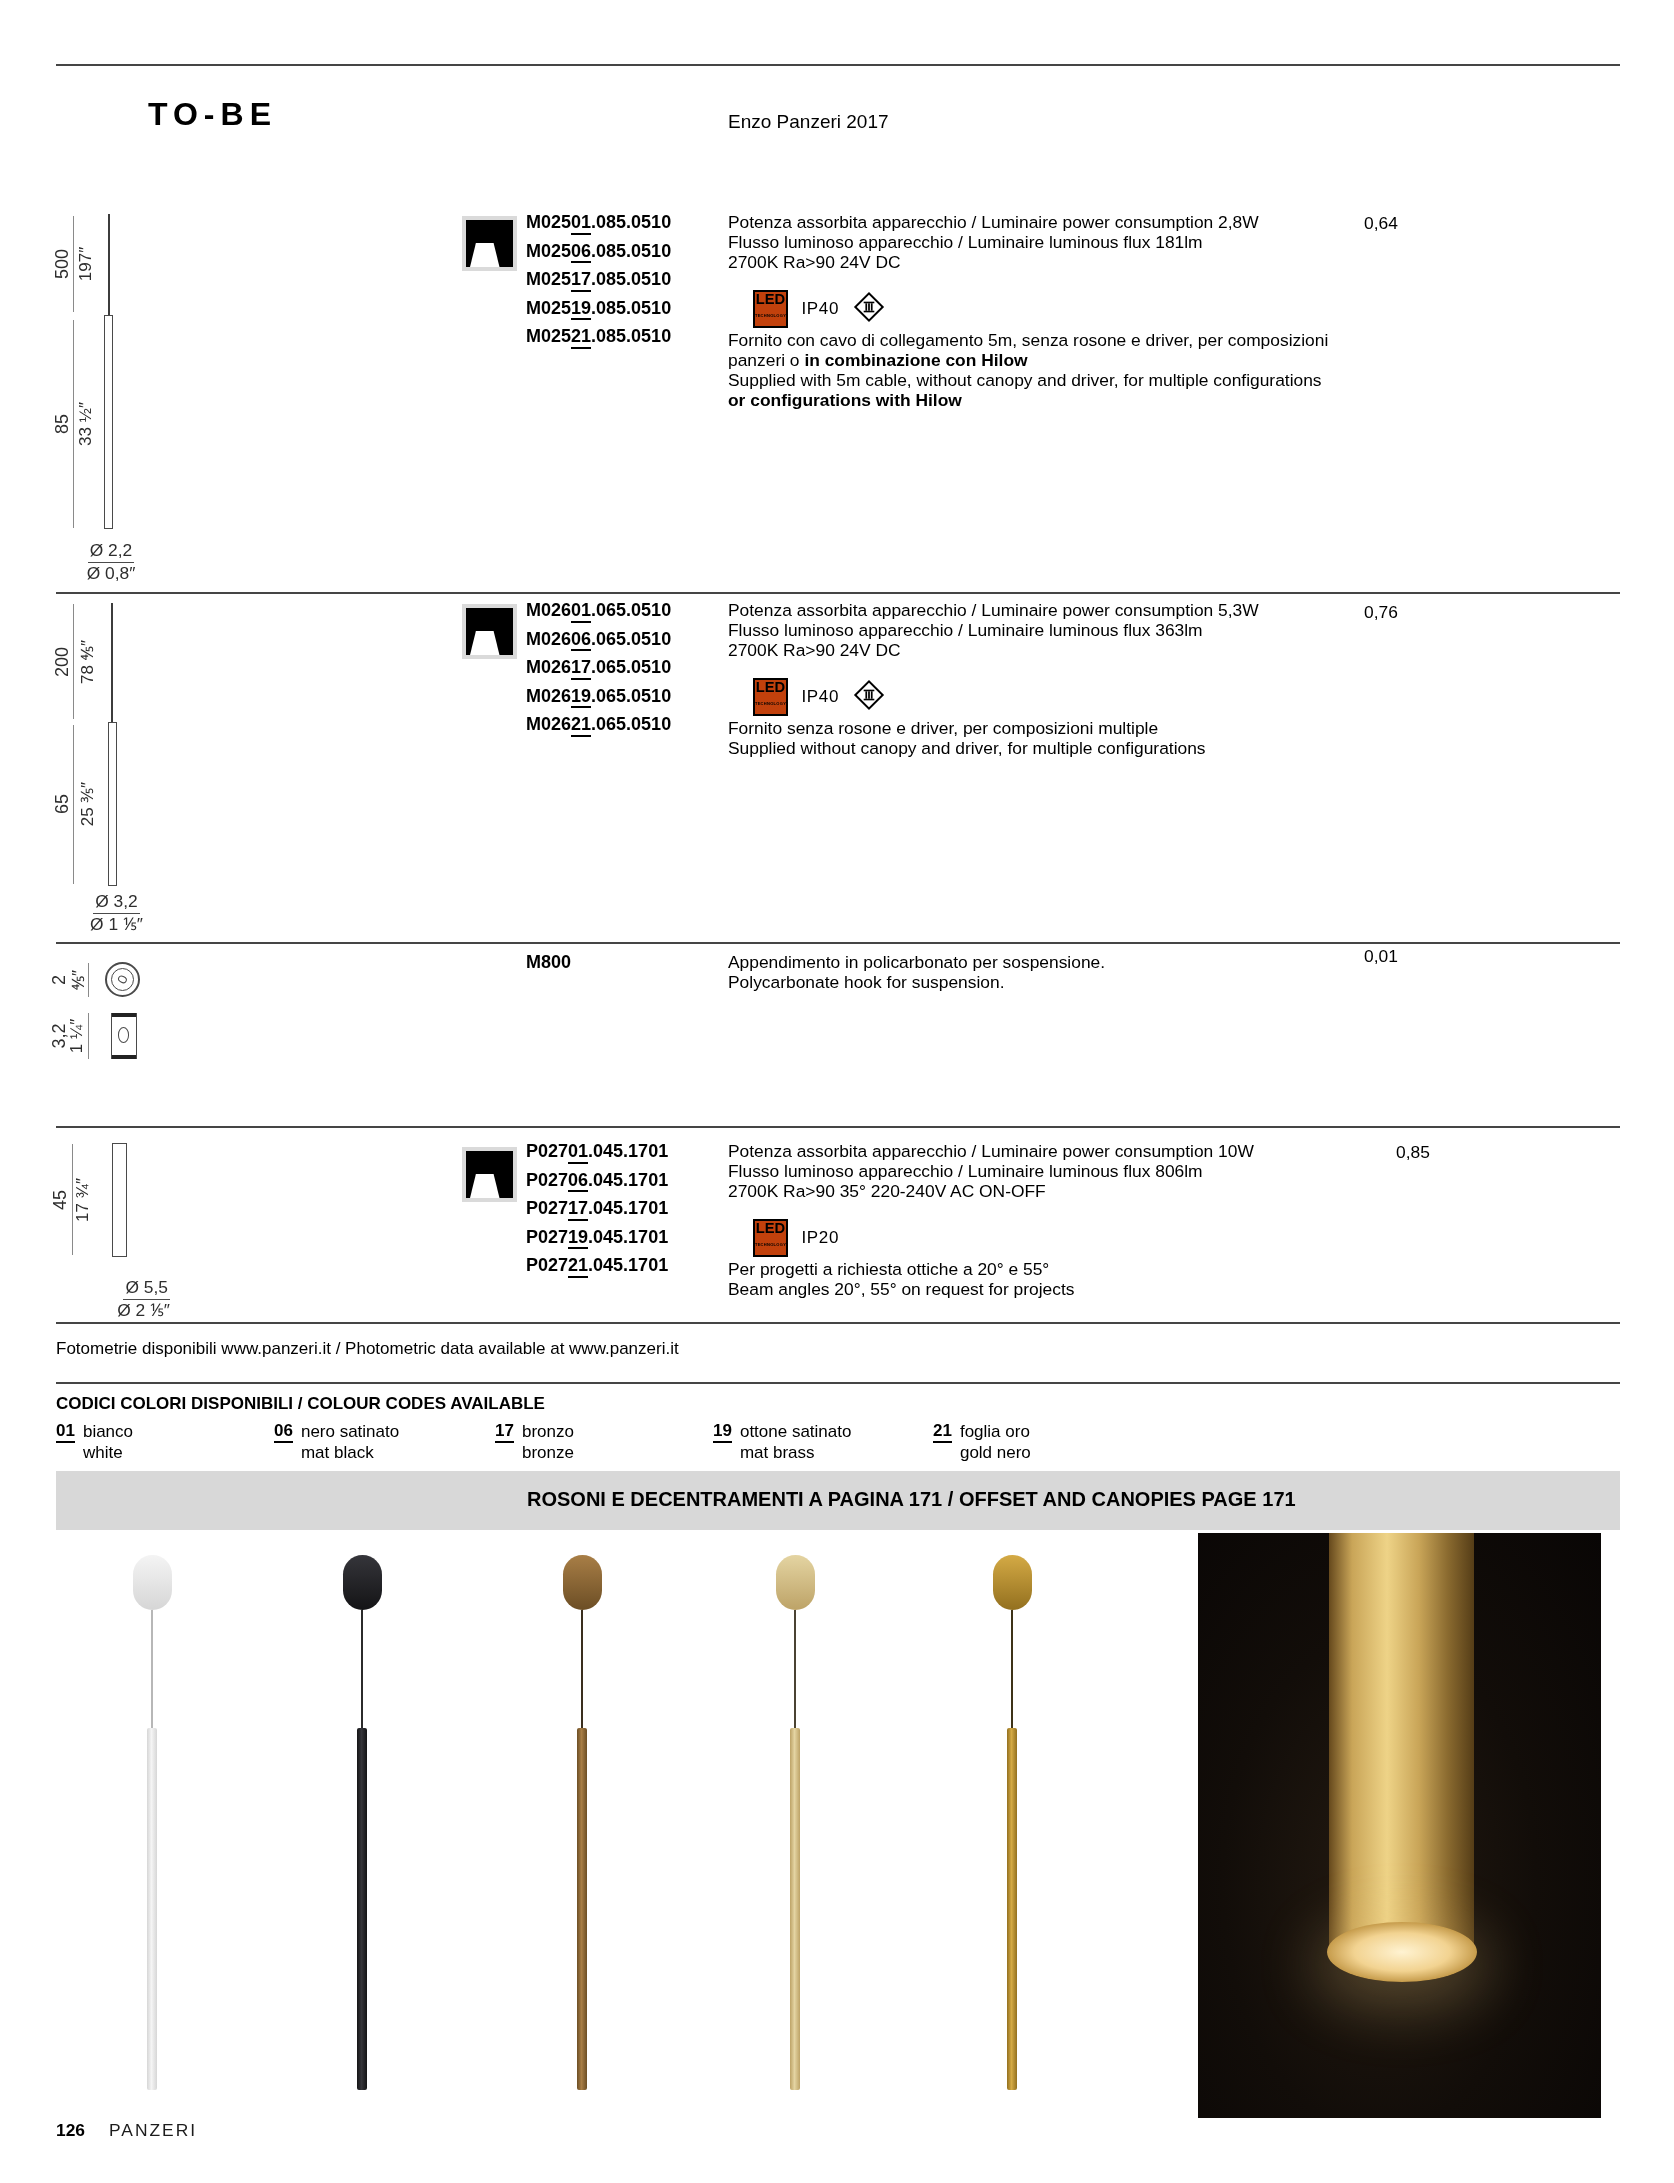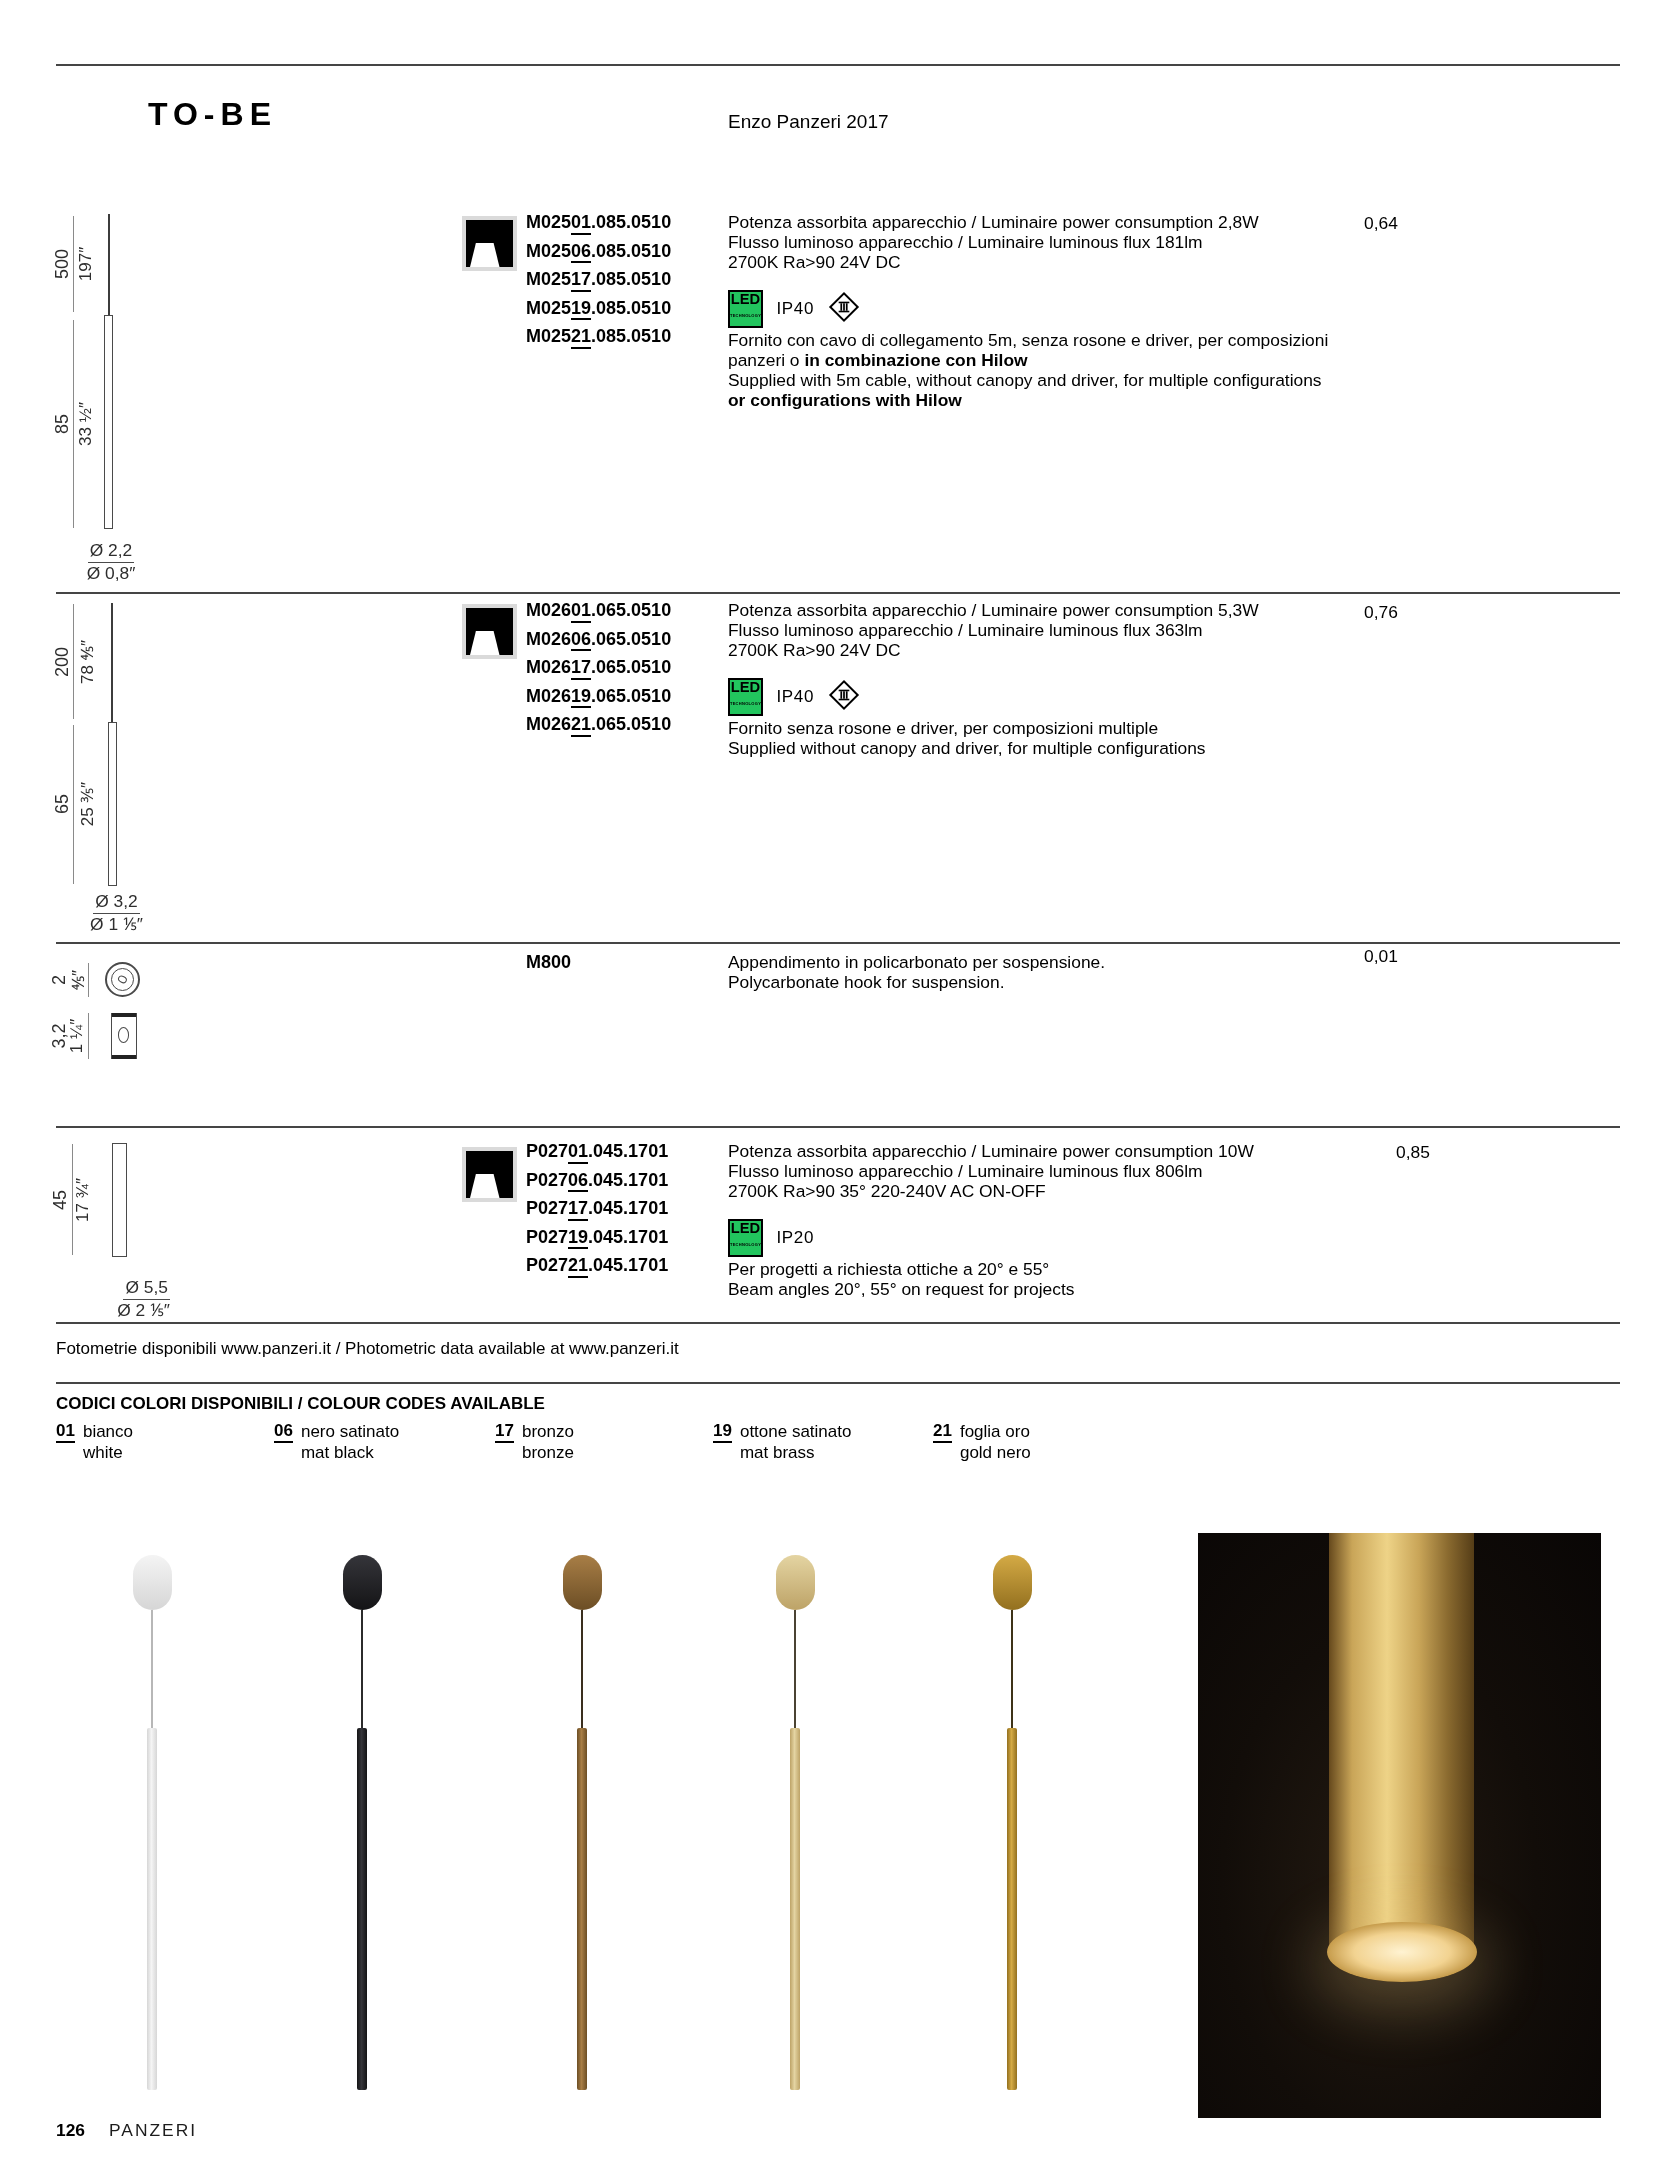--- a/index.html
+++ b/index.html
@@ -25,21 +25,21 @@
   .kg{position:absolute;left:1364px;font-size:17.4px;}
 
   
   .pict{position:absolute;left:462px;width:47px;height:47px;background:#000;
         border:4px solid #dadada;}
   .pict .beam{position:absolute;left:4px;bottom:0;width:29.5px;height:24px;background:#fff;
         clip-path:polygon(20% 0,80% 0,100% 100%,0 100%);}
 
   
   .led{width:35px;height:38px;border:2.7px solid #000;box-sizing:border-box;display:flex;
-       flex-direction:column;align-items:center;justify-content:center;background:#22c55e;flex:0 0 auto;}
+       flex-direction:column;align-items:center;justify-content:center;background:#c2410c;flex:0 0 auto;margin-left:25px;}
   .led .l1{font-size:14.7px;font-weight:bold;line-height:14.7px;}
   .led .l2{font-size:4px;font-weight:bold;letter-spacing:0.3px;}
 
   
   .dline{position:absolute;width:1.3px;background:#8a8a8a;}
   .cable{position:absolute;width:2px;background:#3c3c3c;}
   .tubedraw{position:absolute;border:1.3px solid #4a4a4a;background:#fff;box-sizing:border-box;}
   .vlab{position:absolute;transform:translate(-50%,-50%) rotate(-90deg);white-space:nowrap;
         color:#2e2e2e;}
   .vlab.cm{font-size:18px;}
@@ -288,20 +288,23 @@
   </div>
   <div class="centry" style="left:713px;">
     <span class="cnum">19</span>
     <span class="cnames"><span>ottone satinato</span><br><span>mat brass</span></span>
   </div>
   <div class="centry" style="left:933px;">
     <span class="cnum">21</span>
     <span class="cnames"><span>foglia oro</span><br><span>gold nero</span></span>
   </div>
 
+  <div class="banner">
+    <div class="banner-text">ROSONI E DECENTRAMENTI A PAGINA 171 / OFFSET AND CANOPIES PAGE 171</div>
+  </div>
 
   <div class="pendant" style="left:122px;">
     <div class="canopy" style="--c1: #f4f4f4; --c2: #d6d6d6;"></div>
     <div class="p-cable" style="background: rgb(183, 183, 183);"></div>
     <div class="p-tube" style="--c1: #f4f4f4; --c2: #d6d6d6;"></div>
   </div>
   <div class="pendant" style="left:332px;">
     <div class="canopy" style="--c1: #35353a; --c2: #141416;"></div>
     <div class="p-cable" style="background: rgb(43, 43, 43);"></div>
     <div class="p-tube" style="--c1: #35353a; --c2: #141416;"></div>

